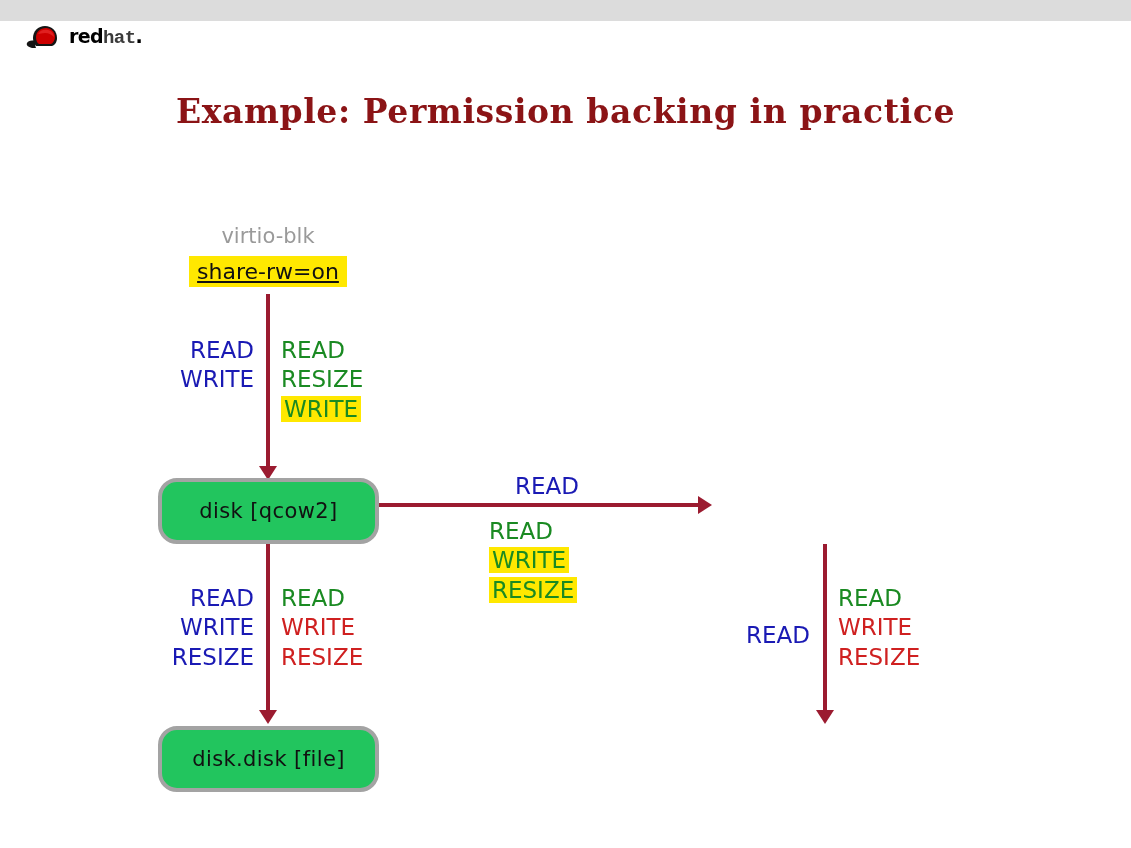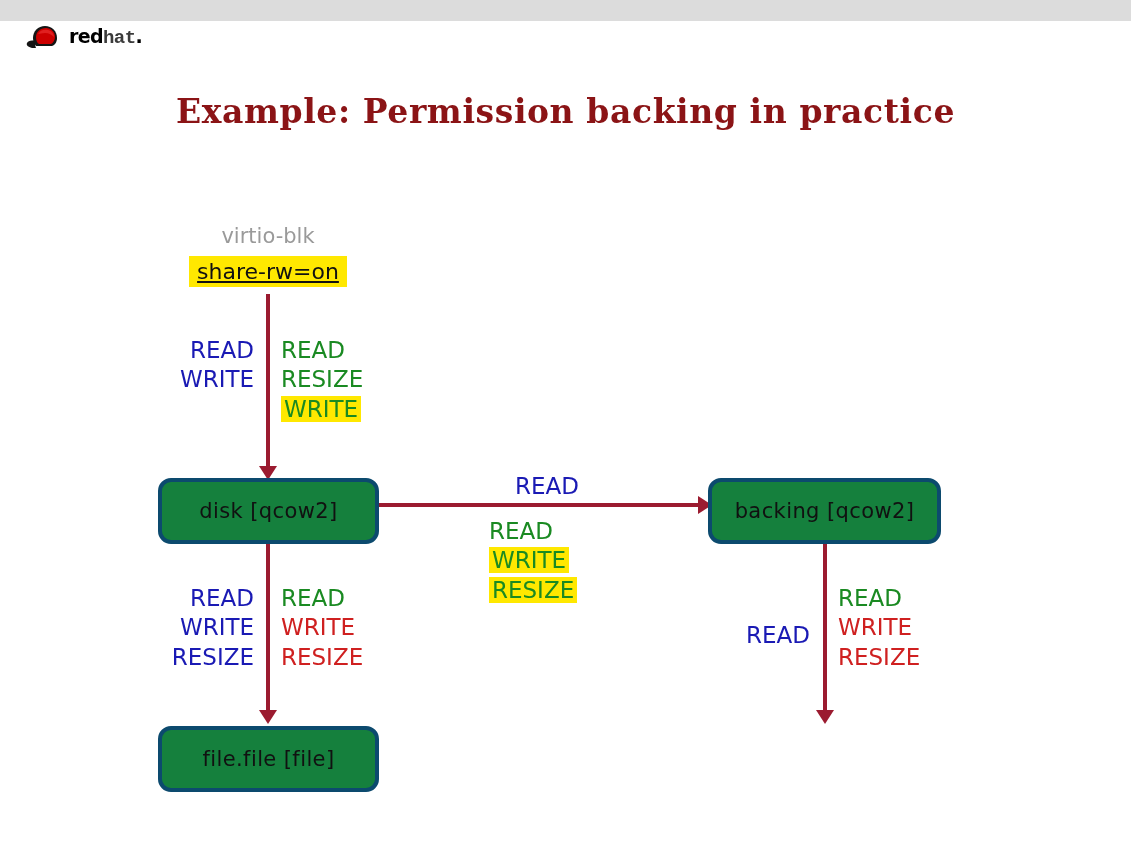--- a/index.html
+++ b/index.html
@@ -68,23 +68,23 @@
   .diagram {
     position: absolute;
     left: 0; top: 8px;
     width: 1131px; height: 848px;
   }
   .diagram > * { position: absolute; }
 
   
   .node {
     box-sizing: border-box;
-    border: 4px solid #0c4a6e;
-    border-radius: 13px;
-    background: #15803d;
+    border: 4px solid #a3a3a3;
+    border-radius: 19px;
+    background: #22c55e;
     display: flex;
     align-items: center;
     justify-content: center;
     color: #111111;
     font-family: "DejaVu Sans", sans-serif;
     font-size: 21px;
     letter-spacing: 0.4px;
     white-space: nowrap;
     z-index: 3;
   }
@@ -204,37 +204,36 @@
 
   <div class="perm align-center c-blue" style="left:487px; top:464px; width:120px;">
     <span class="row">READ</span>
   </div>
   <div class="perm align-left" style="left:489px; top:509px; width:160px;">
     <span class="row c-green">READ</span>
     <span class="row"><span class="hl c-green">WRITE</span></span>
     <span class="row"><span class="hl c-green">RESIZE</span></span>
   </div>
 
-  <div class="node" style="left:708px; top:470px; width:233px; height:66px;">backing [qcow2]</div>
 
   <div class="line-v" style="left:266px; top:536px; height:172px;"></div>
   <div class="arrow-down" style="left:259px; top:702px;"></div>
 
   <div class="perm align-right c-blue" style="left:116px; top:576px; width:138px;">
     <span class="row">READ</span>
     <span class="row">WRITE</span>
     <span class="row">RESIZE</span>
   </div>
   <div class="perm align-left" style="left:281px; top:576px; width:160px;">
     <span class="row c-green">READ</span>
     <span class="row c-red">WRITE</span>
     <span class="row c-red">RESIZE</span>
   </div>
 
-  <div class="node" style="left:158px; top:718px; width:221px; height:66px;">file.file [file]</div>
+  <div class="node" style="left:158px; top:718px; width:221px; height:66px;">disk.disk [file]</div>
 
   <div class="line-v" style="left:823px; top:536px; height:172px;"></div>
   <div class="arrow-down" style="left:816px; top:702px;"></div>
 
   <div class="perm align-right c-blue" style="left:672px; top:613px; width:138px;">
     <span class="row">READ</span>
   </div>
   <div class="perm align-left" style="left:838px; top:576px; width:160px;">
     <span class="row c-green">READ</span>
     <span class="row c-red">WRITE</span>

